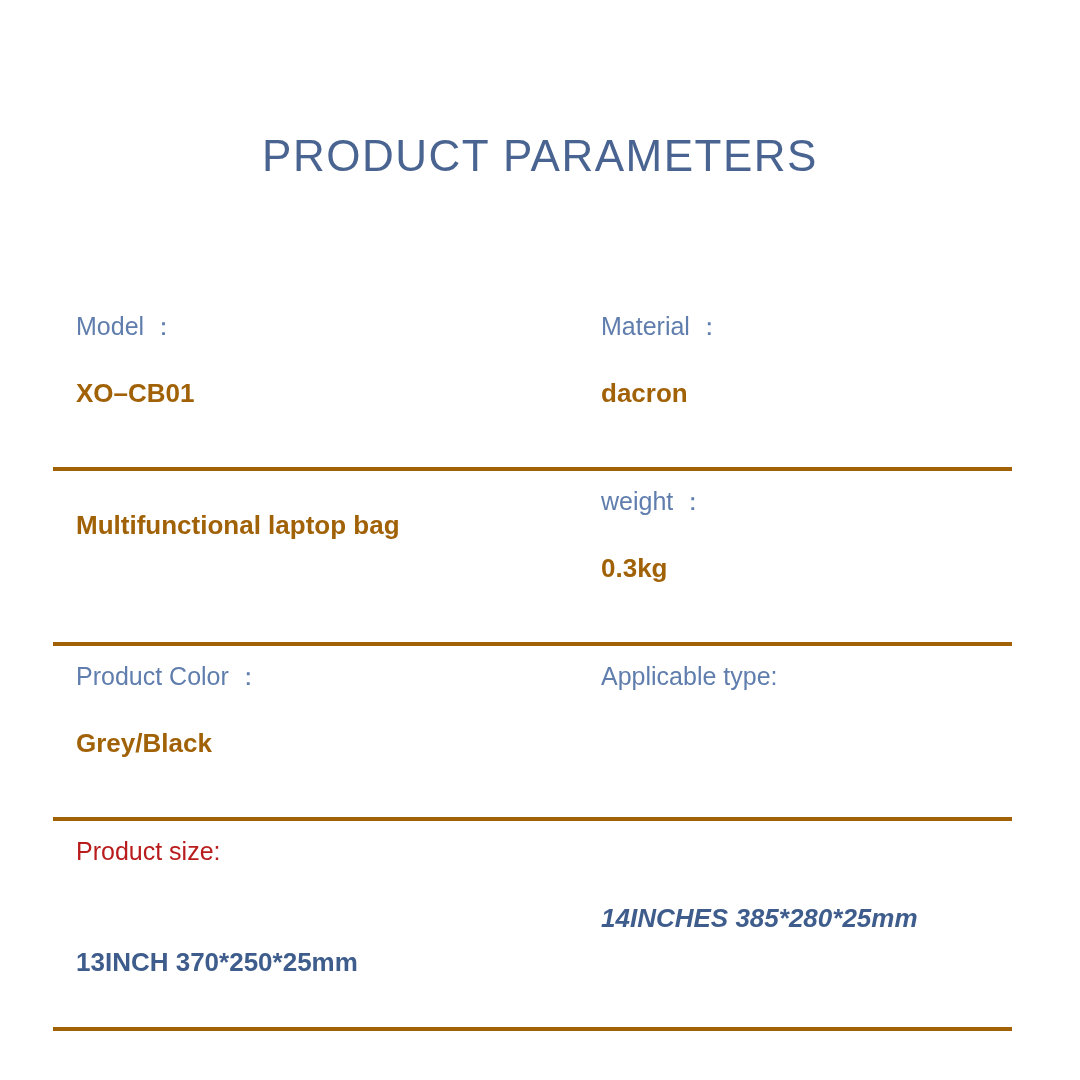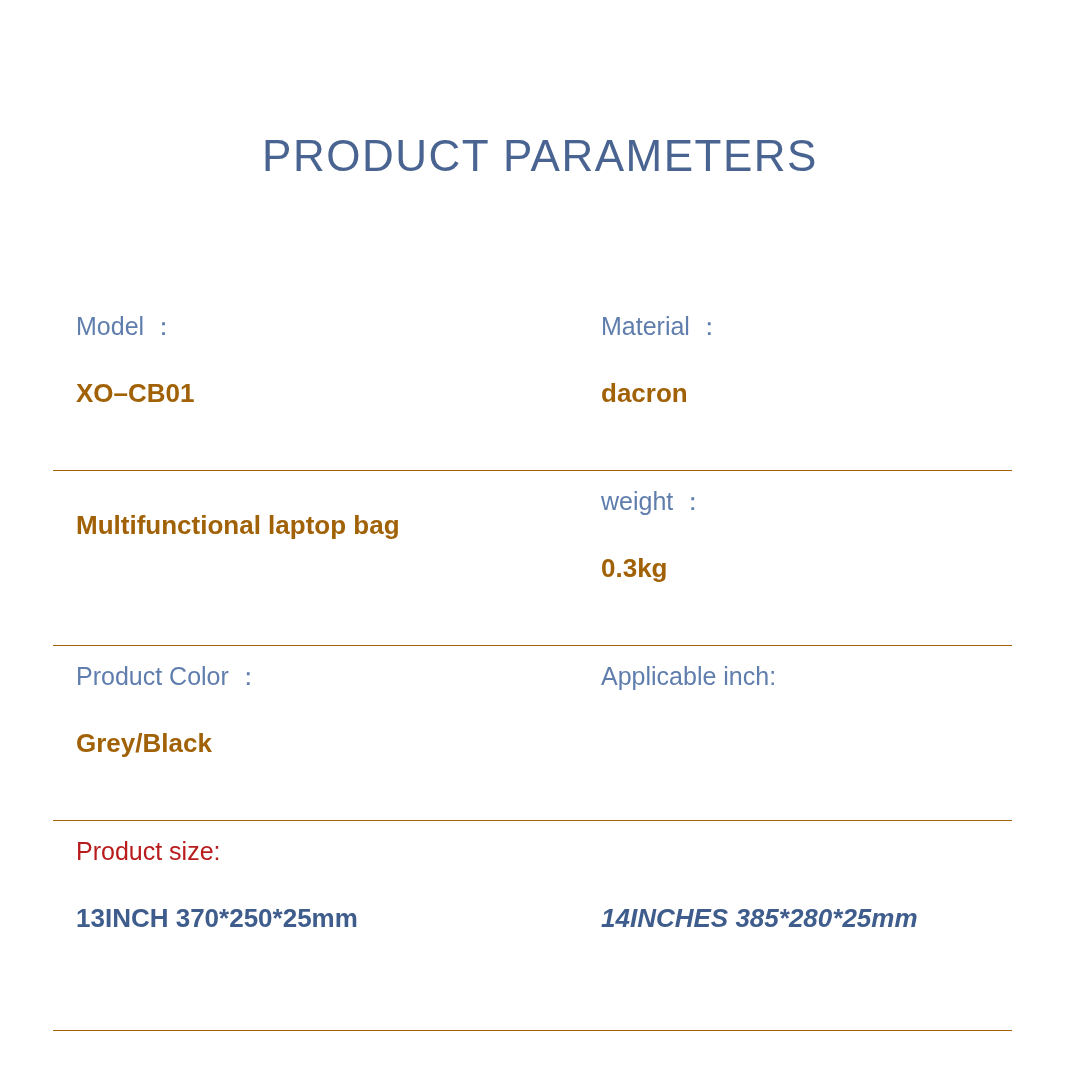--- a/index.html
+++ b/index.html
@@ -40,21 +40,21 @@
   .spec-table {
     position: absolute;
     top: 296px;
     left: 53px;
     width: 959px;
   }
 
   .spec-row {
     position: relative;
     box-sizing: border-box;
-    border-bottom: 1px solid #a16207;
+    border-bottom: 4px solid #a16207;
     height: 175px;
   }
   .spec-row.last-row {
     height: 210px;
   }
 
   .spec-cols {
     display: flex;
     flex-direction: row;
   }
@@ -101,21 +101,21 @@
   }
   .size-item {
     font-size: 26px;
     color: #3f5d8c;
     font-weight: 700;
     line-height: 1;
     white-space: nowrap;
     box-sizing: border-box;
     padding-left: 23px;
   }
-  .size-item.size-1 { width: 525px; flex: 0 0 525px; }
+  .size-item.size-1 { width: 525px; flex: 0 0 525px; margin-top: 44px; }
   .size-item.size-2 { width: 434px; flex: 0 0 434px; font-style: italic; }
 </style>
 </head>
 <body>
 
 <div class="page">
 
   <div class="page-title">PRODUCT PARAMETERS</div>
 
   <div class="spec-table">
@@ -145,21 +145,21 @@
       </div>
     </div>
 
     <div class="spec-row">
       <div class="spec-cols">
         <div class="spec-cell col-1">
           <div class="spec-label">Product Color ：</div>
           <div class="spec-value">Grey/Black</div>
         </div>
         <div class="spec-cell col-2">
-          <div class="spec-label">Applicable inch:</div>
+          <div class="spec-label">Applicable type:</div>
         </div>
       </div>
     </div>
 
     <div class="spec-row last-row">
       <div class="size-label">Product size:</div>
       <div class="size-values">
         <div class="size-item size-1">13INCH  370*250*25mm</div>
         <div class="size-item size-2">14INCHES  385*280*25mm</div>
       </div>

